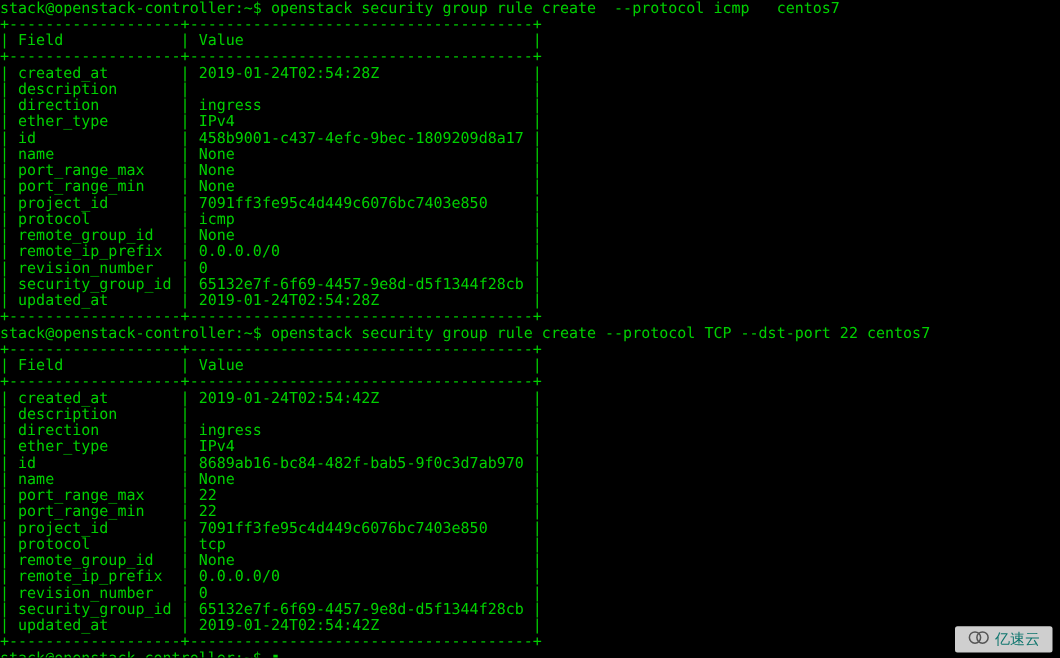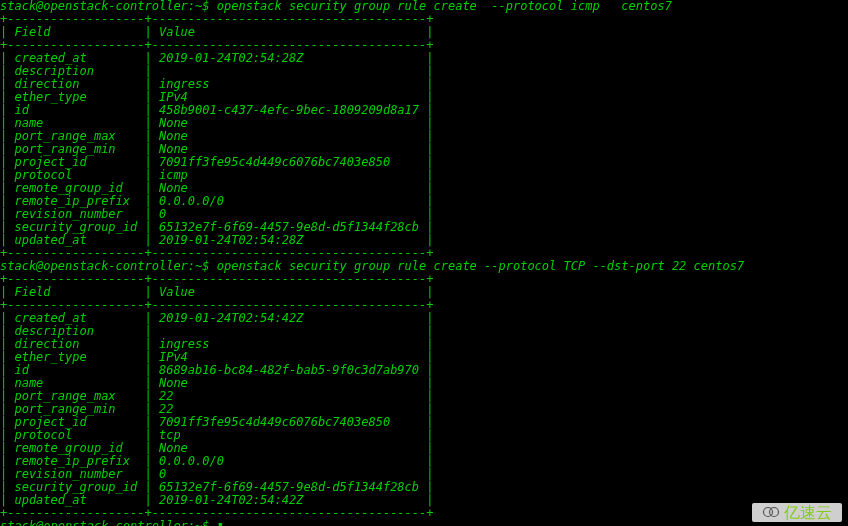--- a/index.html
+++ b/index.html
@@ -12,29 +12,29 @@
     line-height: 13px;
     width: 848px;
     height: 526px;
     overflow: hidden;
     position: relative;
   }
   .term {
     white-space: pre;
     padding: 0;
   }
-  .term div { white-space: pre; font-style: italic; }
+  .term div { white-space: pre; }
   .watermark {
     position: absolute;
     right: 6px;
     bottom: 4px;
     background: rgba(230,230,230,0.9);
-    color: #84cc16;
+    color: #0f766e;
     font-family: "Arial", sans-serif;
-    font-size: 16px;
+    font-size: 12px;
     padding: 2px 10px;
     border-radius: 2px;
     display: flex;
     align-items: center;
     gap: 4px;
     justify-content: space-between;
   }
   .watermark svg { width: 18px; height: 14px; }
 </style>
 </head>

